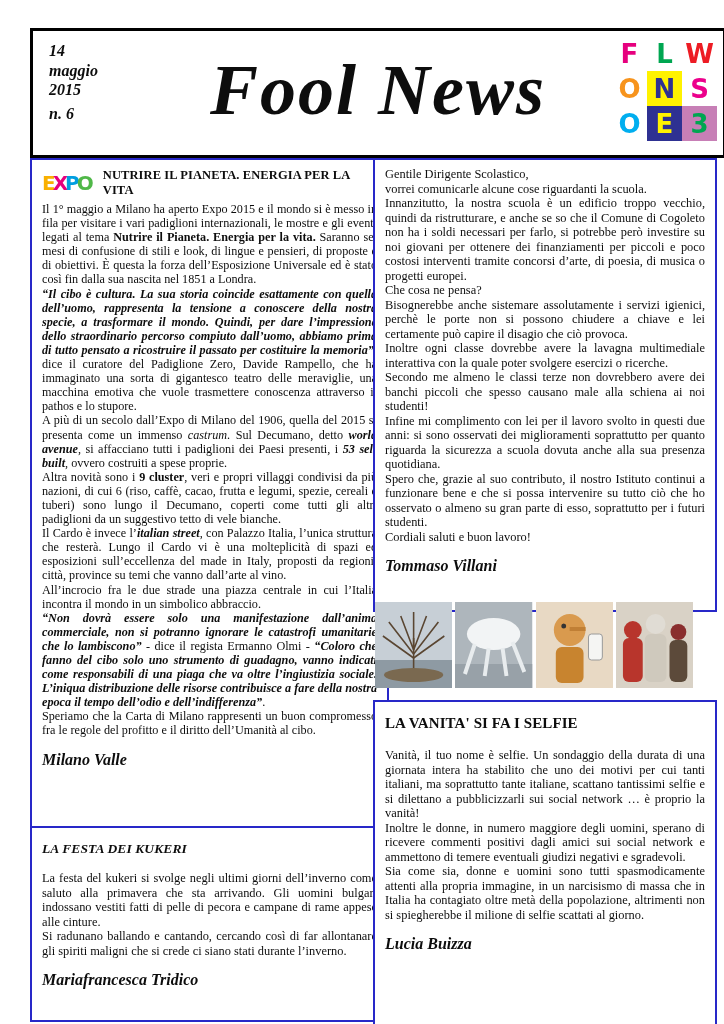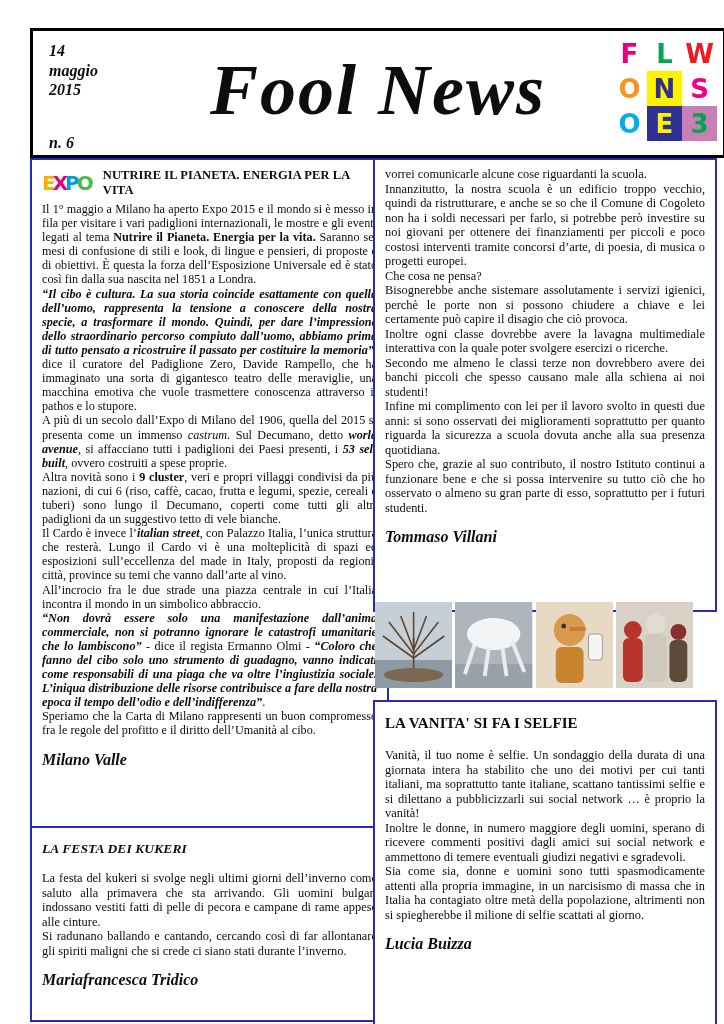--- a/index.html
+++ b/index.html
@@ -11,21 +11,21 @@
 
   
   .masthead {
     position: absolute; left: 30px; top: 28px; width: 662px; height: 124px;
     border: 3px solid #000000; background: #fff; padding-left: 28px;
   }
   .date-block {
     position: absolute; left: 16px; top: 10px;
     font-style: italic; font-weight: bold; font-size: 16px; line-height: 1.22;
   }
-  .issue-number { margin-top: 33px; }
+  .issue-number { margin-top: 4px; }
   .masthead-title {
     position: absolute; left: 0; right: 0; top: 20px; text-align: center;
     font-size: 72px; line-height: 1.1; font-weight: bold; font-style: italic;
     white-space: nowrap; letter-spacing: 2px;
   }
   .logo-grid {
     position: absolute; right: 6px; top: 5px; width: 105px; height: 105px;
     display: grid; grid-template-columns: repeat(3, 1fr); grid-auto-rows: 1fr;
     background: #fff;
   }
@@ -125,28 +125,30 @@
     <div class="heading-text kukeri-heading">LA FESTA DEI KUKERI</div>
     <div class="article-body kukeri-body">
         <p><span>La festa del kukeri si svolge negli ultimi giorni dell’inverno come saluto alla primavera che sta arrivando. Gli uomini bulgari indossano vestiti fatti di pelle di pecora e campane di rame appese alle cinture.</span></p>
         <p><span>Si radunano ballando e cantando, cercando così di far allontanare gli spiriti maligni che si crede ci siano stati durante l’inverno.</span></p>
       </div>
     <div class="byline">Mariafrancesca Tridico</div>
   </section>
 
   <section class="box letter-box">
     <div class="article-body">
+        <p><span>Gentile Dirigente Scolastico,</span></p>
         <p><span>vorrei comunicarle alcune cose riguardanti la scuola.</span></p>
         <p><span>Innanzitutto, la nostra scuola è un edificio troppo vecchio, quindi da ristrutturare, e anche se so che il Comune di Cogoleto non ha i soldi necessari per farlo, si potrebbe però investire su noi giovani per ottenere dei finanziamenti per piccoli e poco costosi interventi tramite concorsi d’arte, di poesia, di musica o progetti europei.</span></p>
         <p><span>Che cosa ne pensa?</span></p>
         <p><span>Bisognerebbe anche sistemare assolutamente i servizi igienici, perchè le porte non si possono chiudere a chiave e lei certamente può capire il disagio che ciò provoca.</span></p>
         <p><span>Inoltre ogni classe dovrebbe avere la lavagna multimediale interattiva con la quale poter svolgere esercizi o ricerche.</span></p>
         <p><span>Secondo me almeno le classi terze non dovrebbero avere dei banchi piccoli che spesso causano male alla schiena ai noi studenti!</span></p>
         <p><span>Infine mi complimento con lei per il lavoro svolto in questi due anni: si sono osservati dei miglioramenti soprattutto per quanto riguarda la sicurezza a scuola dovuta anche alla sua presenza quotidiana.</span></p>
         <p><span>Spero che, grazie al suo contributo, il nostro Istituto continui a funzionare bene e che si possa intervenire su tutto ciò che ho osservato o almeno su gran parte di esso, soprattutto per i futuri studenti.</span></p>
+        <p><span>Cordiali saluti e buon lavoro!</span></p>
       </div>
     <div class="byline">Tommaso Villani</div>
   </section>
 
   <div class="photo-strip">
     <figure class="photo">
       <svg viewBox="0 0 78 86" preserveAspectRatio="none" xmlns="http://www.w3.org/2000/svg">
         <rect width="78" height="86" fill="#c7cfd6"></rect>
         <rect y="58" width="78" height="28" fill="#8e9aa3"></rect>
         <g stroke="#5a4632" stroke-width="1.6" fill="none">

